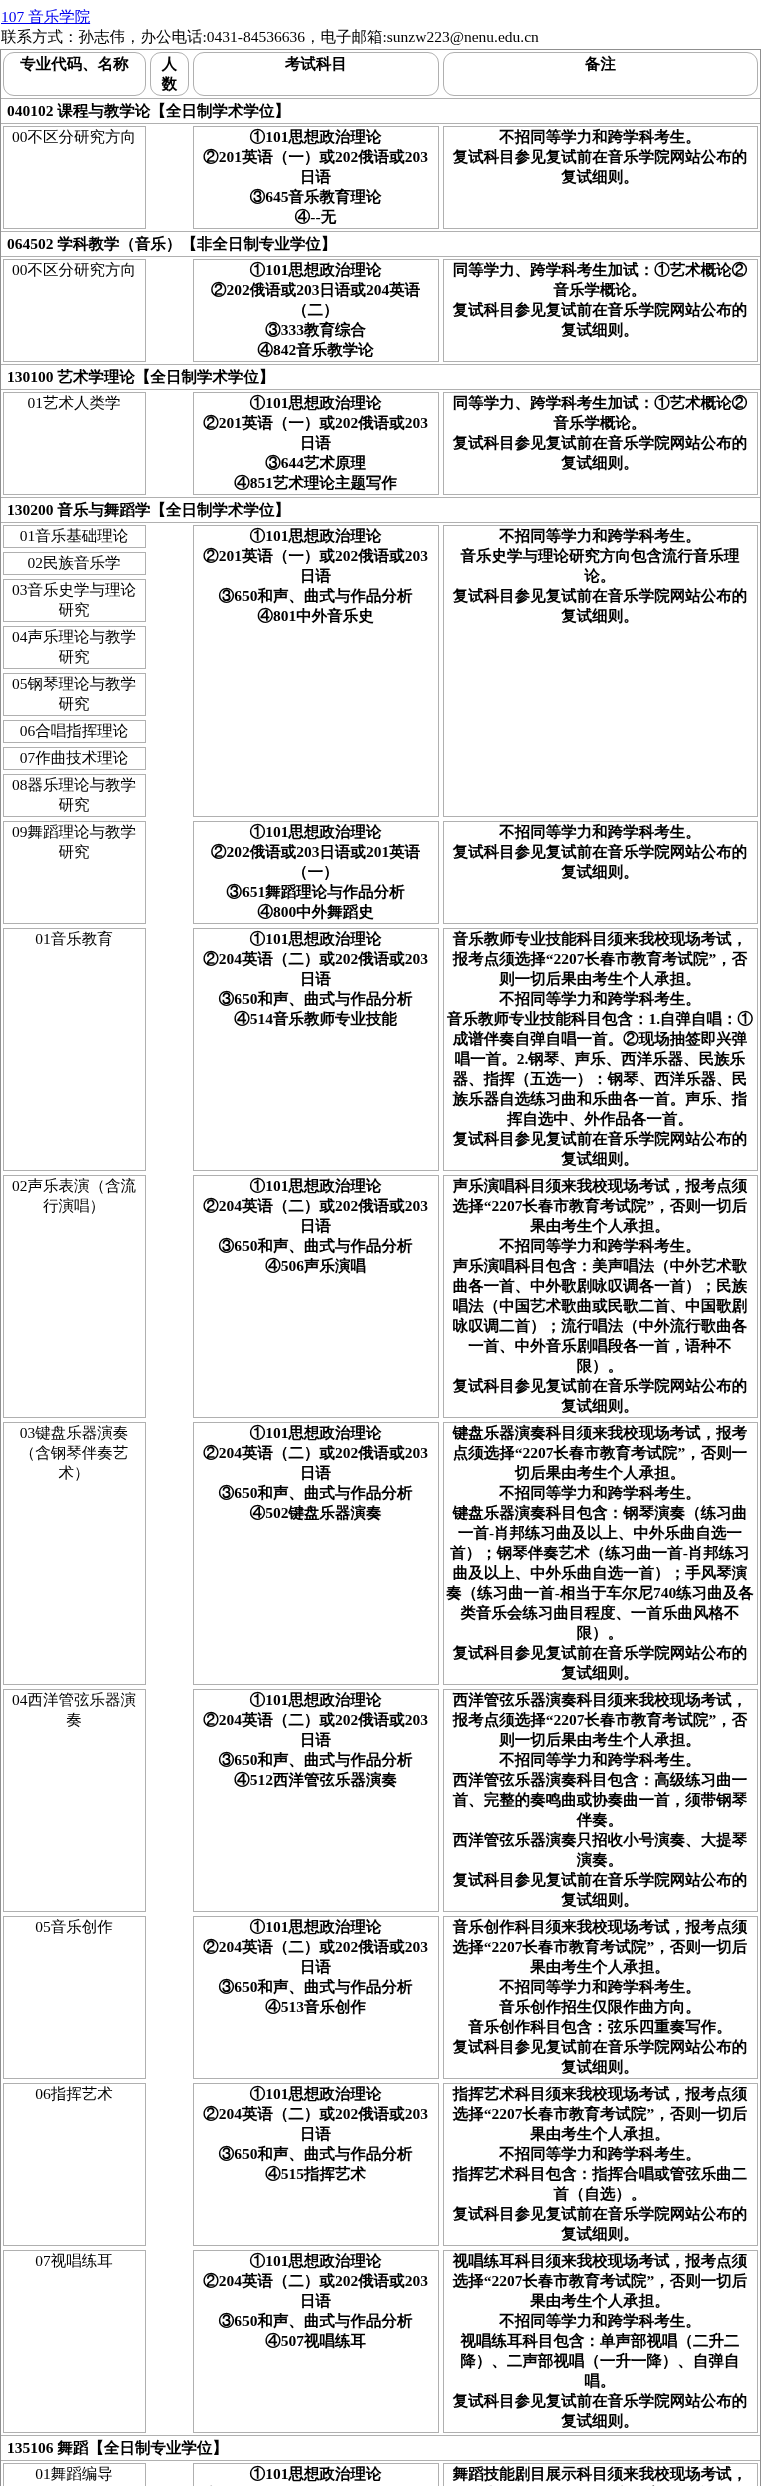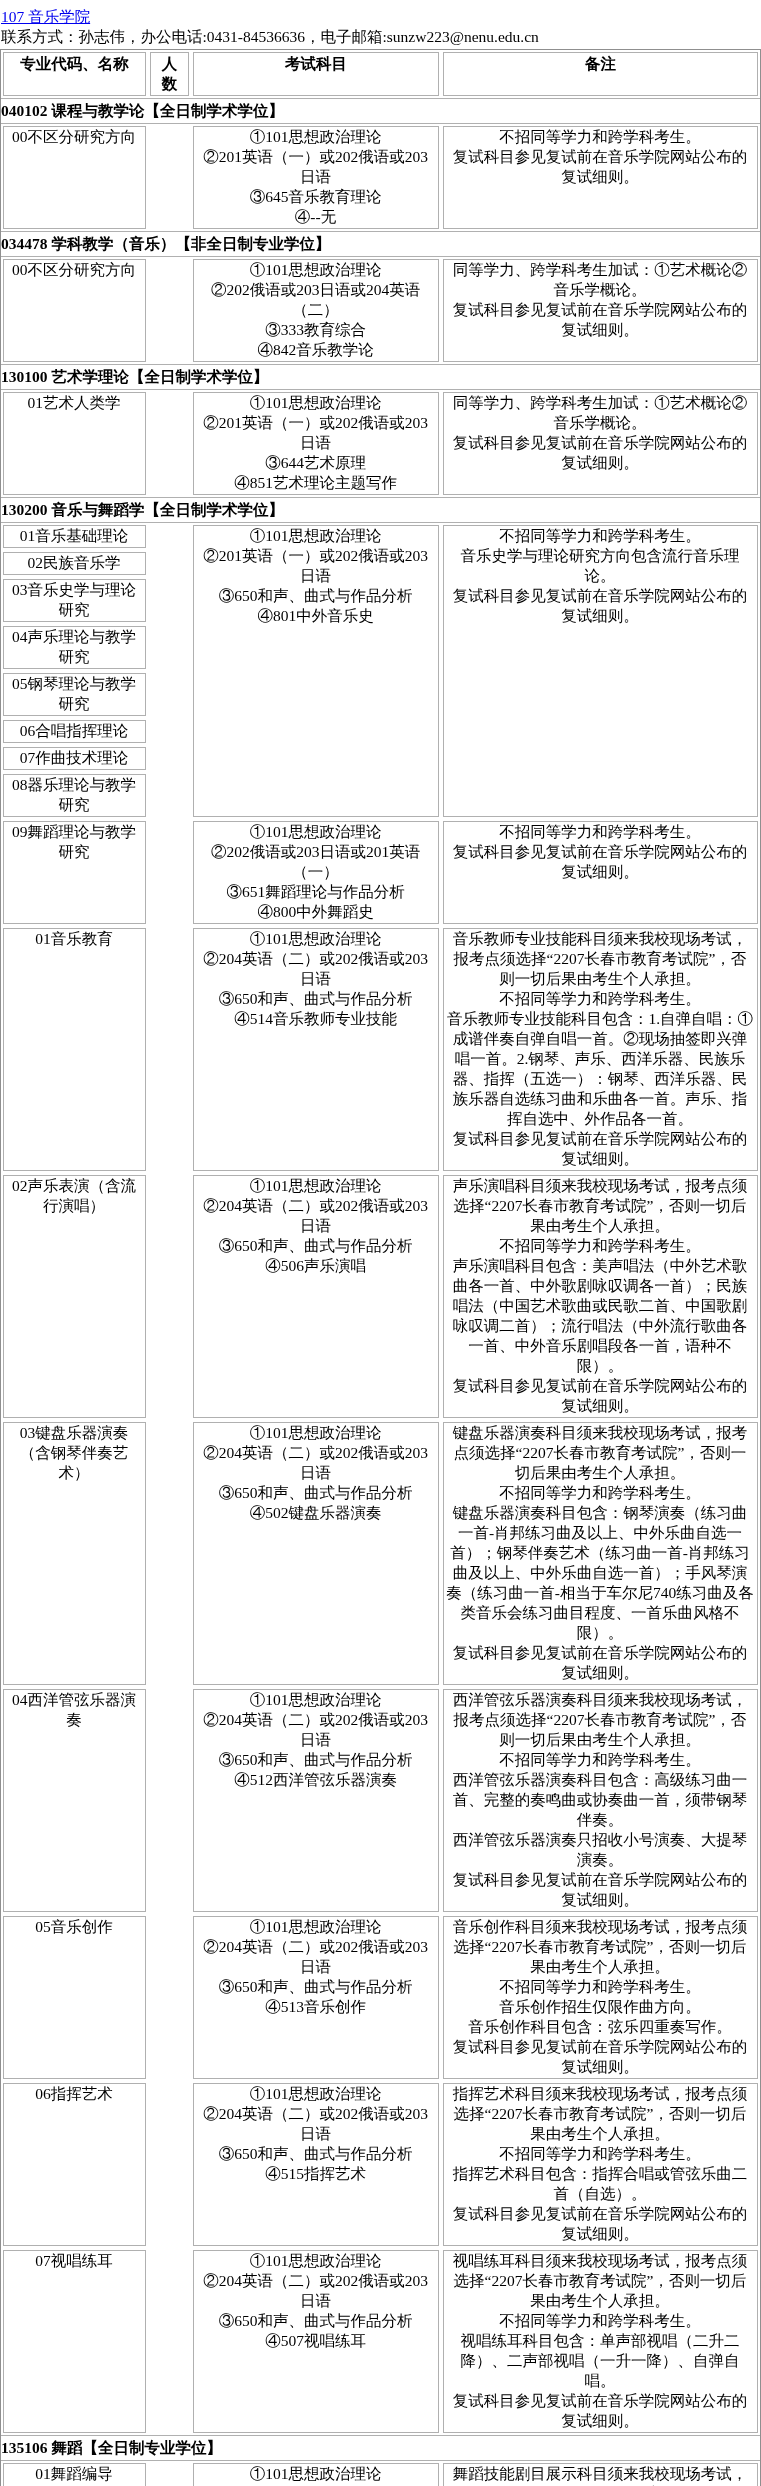--- a/index.html
+++ b/index.html
@@ -29,27 +29,27 @@
   .cell{display:flex;flex-direction:column;min-width:0;}
   .box{
     border:1px solid #b0b0b0;
     margin:2px;
     padding:0 3px 1px 2px;
     box-sizing:border-box;
     overflow:hidden;
     text-align:center;
   }
   .c1 .box:last-child{flex:1 1 auto;}
-  .c3 .box,.c4 .box{flex:1 1 auto;}
-  .thead .box{font-weight:bold;padding:1px 8px;}
+  .c3 .box,.c4 .box{flex:1 1 auto;font-weight:bold;}
+  .thead .box{font-weight:bold;padding:1px 8px;border-radius:11px;}
   .sectrow{
     border-top:1px solid #b0b0b0;
     border-bottom:1px solid #b0b0b0;
     font-weight:bold;
-    padding:2px 2px 2px 0;
+    padding:2px 2px 2px 6px;
   }
   .subject-line,.note-line,.dir-line{word-wrap:break-word;}
 </style>
 </head>
 <body>
 
 <div>
   <div class="toplink-line">
     <a href="#">107 音乐学院</a>
   </div>
@@ -85,21 +85,21 @@
             <div class="subject-line">④--无</div>
           </div>
         </div>
         <div class="cell c4">
           <div class="box">
             <div class="note-line">不招同等学力和跨学科考生。</div>
             <div class="note-line">复试科目参见复试前在音乐学院网站公布的复试细则。</div>
           </div>
         </div>
       </div>
-      <div class="sectrow">034478 学科教学（音乐）【非全日制专业学位】</div>
+      <div class="sectrow">064502 学科教学（音乐）【非全日制专业学位】</div>
       <div class="trow">
         <div class="cell c1">
           <div class="box">
             <div class="dir-line">00不区分研究方向</div>
           </div>
         </div>
         <div class="cell c2"></div>
         <div class="cell c3">
           <div class="box">
             <div class="subject-line">①101思想政治理论</div>

